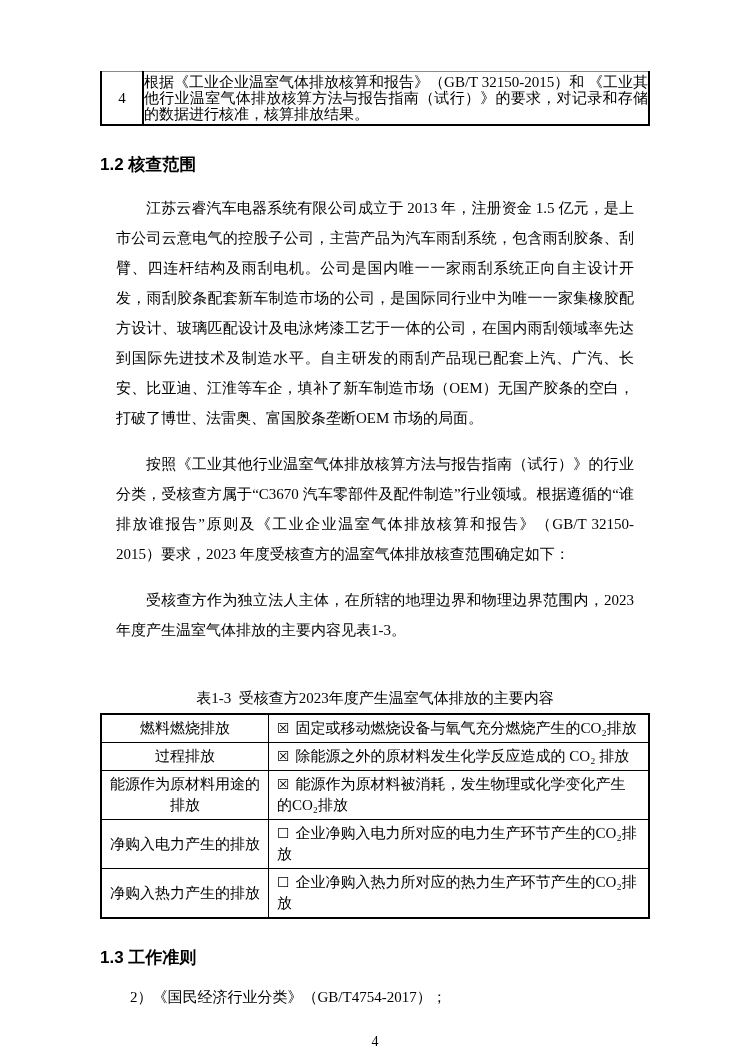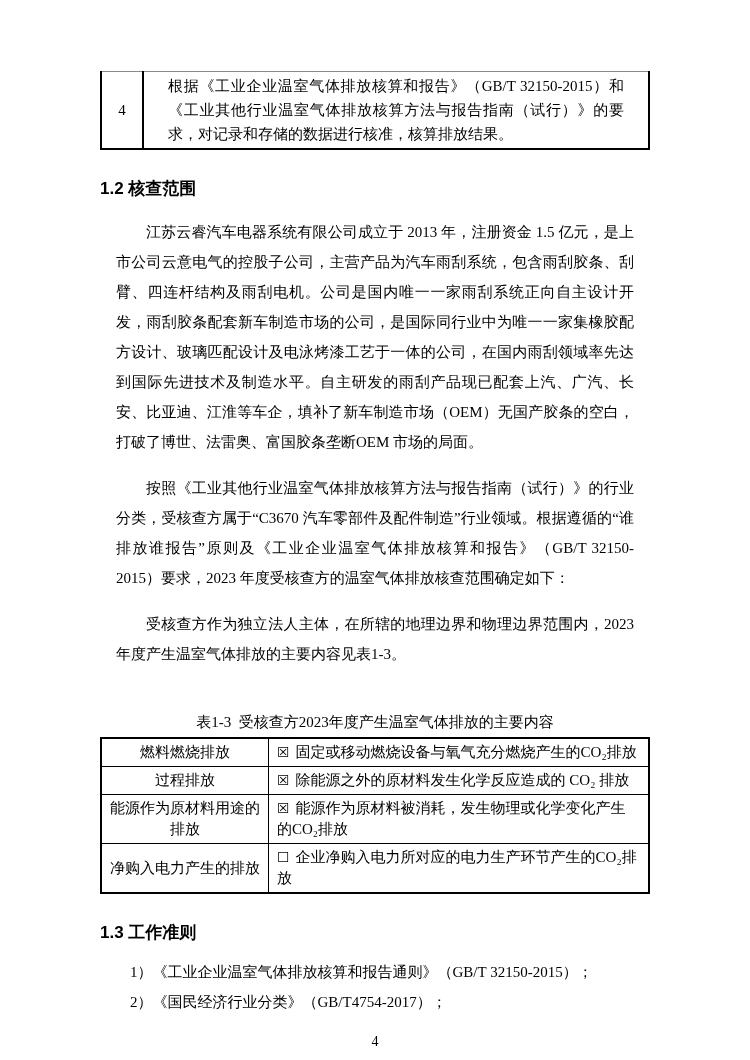--- a/index.html
+++ b/index.html
@@ -25,22 +25,22 @@
     border: 2px solid #000000;
     border-top: 1px solid #8a8a8a;
     font-size: 15px;
     vertical-align: middle;
   }
   .cont-table td.num-cell {
     width: 38px;
     text-align: center;
   }
   .cont-table td.text-cell {
-    padding: 2px 24px;
-    line-height: 24px;
+    padding: 2px 0;
+    line-height: 16px;
     text-align: justify;
   }
 
   
   .heading {
     margin: 27px 0 0 0;
     font-family: "Liberation Sans", "DejaVu Sans", sans-serif;
     font-weight: bold;
     font-size: 17px;
     line-height: 24px;
@@ -143,25 +143,28 @@
         <td class="desc-cell"><span class="checkbox">☒</span><span>除能源之外的原材料发生化学反应造成的 CO₂ 排放</span></td>
       </tr>
       <tr>
         <td class="cat-cell">能源作为原材料用途的排放</td>
         <td class="desc-cell"><span class="checkbox">☒</span><span>能源作为原材料被消耗，发生物理或化学变化产生的CO₂排放</span></td>
       </tr>
       <tr>
         <td class="cat-cell">净购入电力产生的排放</td>
         <td class="desc-cell"><span class="checkbox">☐</span><span>企业净购入电力所对应的电力生产环节产生的CO₂排放</span></td>
       </tr>
+      <tr>
+        <td class="cat-cell">净购入热力产生的排放</td>
+        <td class="desc-cell"><span class="checkbox">☐</span><span>企业净购入热力所对应的热力生产环节产生的CO₂排放</span></td>
+      </tr>
     </tbody>
   </table>
 
   <h2 class="heading">1.3 工作准则</h2>
 
   <div class="rule-list">
-    <div class="rule-item">1）《工业企业温室气体排放核算和报告通则》（GB/T 32150-2015）；</div>
     <div class="rule-item">2）《国民经济行业分类》（GB/T4754-2017）；</div>
   </div>
 
   <div class="page-number">4</div>
 
 </div>
 
 </body></html>

